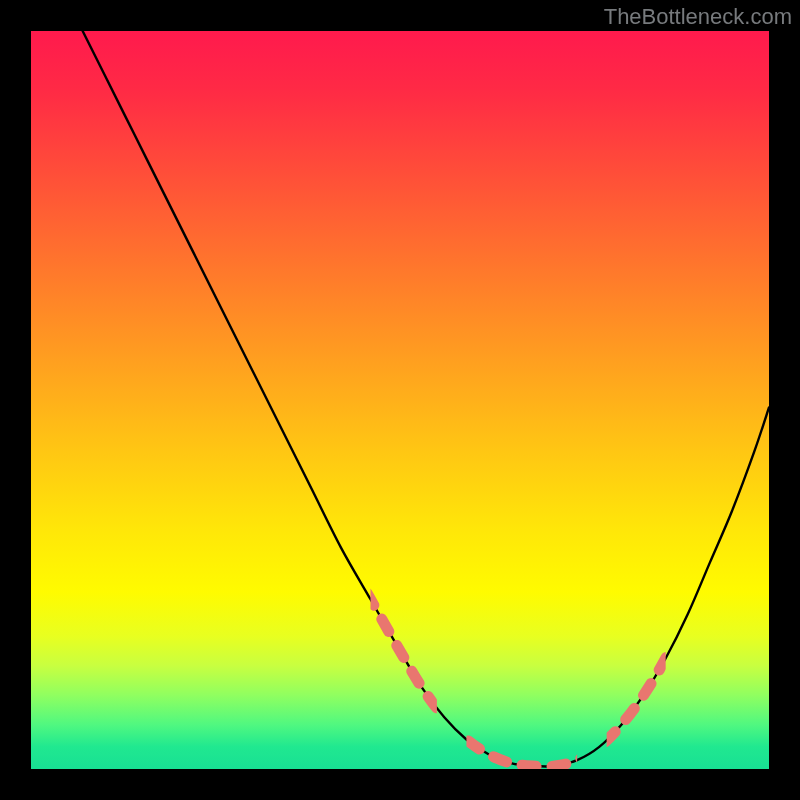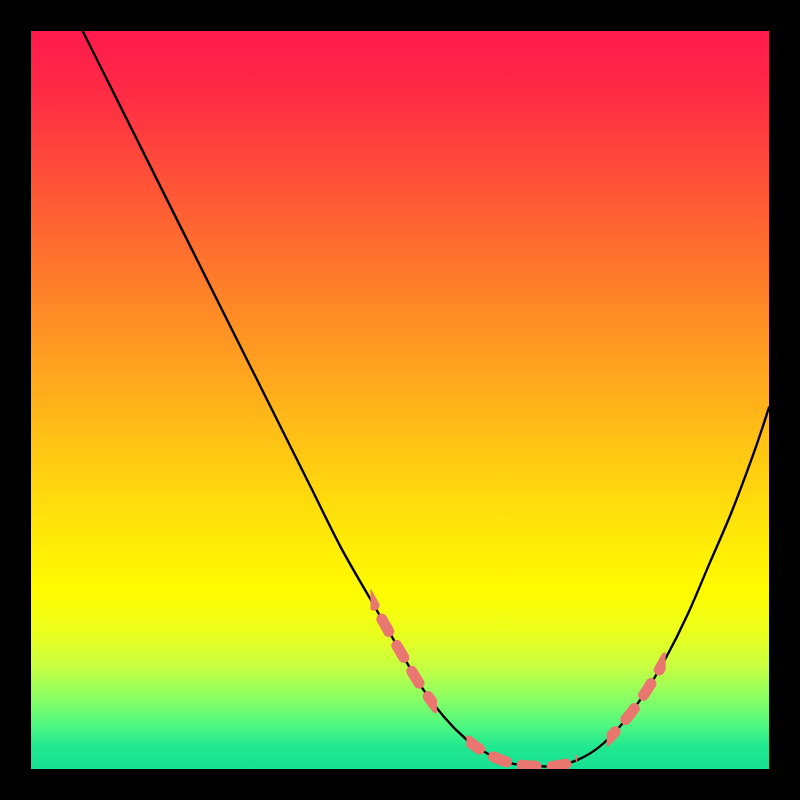--- a/index.html
+++ b/index.html
@@ -79,13 +79,14 @@
             <rect x="575.64" y="0" width="59.039999999999964" height="738"></rect>
           </clipPath>
         </defs>
         <path d="M 51.660000000000004 0 C 55.35 7.380000000000014 65.19 27.060000000000077 73.8 44.280000000000086 C 82.41 61.5000000000001 93.48 83.64000000000006 103.32000000000001 103.32000000000005 C 113.16000000000001 123.00000000000004 123 142.68000000000004 132.84 162.36 C 142.68 182.04 152.52 201.71999999999997 162.36 221.39999999999998 C 172.20000000000002 241.07999999999998 182.04 260.76 191.88 280.44 C 201.72 300.12 211.56 319.79999999999995 221.4 339.47999999999996 C 231.24 359.15999999999997 241.08 378.84 250.92000000000002 398.52 C 260.76 418.2 270.6 437.88 280.44 457.56 C 290.28 477.24 300.12 498.15000000000003 309.96 516.6 C 319.79999999999995 535.0500000000001 329.64 551.04 339.48 568.26 C 349.32000000000005 585.48 360.39 605.16 369 619.92 C 377.61 634.68 383.76000000000005 645.7499999999999 391.14000000000004 656.8199999999999 C 398.52000000000004 667.89 405.90000000000003 677.73 413.28000000000003 686.34 C 420.66 694.95 428.03999999999996 702.33 435.41999999999996 708.48 C 442.79999999999995 714.63 450.18 719.304 457.56 723.24 C 464.94 727.176 472.32 730.128 479.7 732.096 C 487.08 734.064 494.46000000000004 734.556 501.84000000000003 735.048 C 509.22 735.54 516.6 736.032 523.98 735.048 C 531.36 734.064 538.74 732.342 546.12 729.144 C 553.5 725.946 560.88 721.764 568.26 715.86 C 575.64 709.956 583.02 702.33 590.4 693.72 C 597.78 685.11 605.16 675.2700000000001 612.54 664.2 C 619.92 653.13 627.3 640.8299999999999 634.68 627.3 C 642.06 613.77 649.44 599.01 656.82 583.02 C 664.2 567.03 671.58 548.58 678.96 531.36 C 686.34 514.14 693.72 498.15 701.1 479.7 C 708.48 461.25 717.09 437.88 723.24 420.66 C 729.39 403.44000000000005 735.54 383.76 738 376.38" fill="none" stroke="#000000" stroke-width="2.4" stroke-linecap="round" stroke-linejoin="round"></path>
         <path d="M 51.660000000000004 0 C 55.35 7.380000000000014 65.19 27.060000000000077 73.8 44.280000000000086 C 82.41 61.5000000000001 93.48 83.64000000000006 103.32000000000001 103.32000000000005 C 113.16000000000001 123.00000000000004 123 142.68000000000004 132.84 162.36 C 142.68 182.04 152.52 201.71999999999997 162.36 221.39999999999998 C 172.20000000000002 241.07999999999998 182.04 260.76 191.88 280.44 C 201.72 300.12 211.56 319.79999999999995 221.4 339.47999999999996 C 231.24 359.15999999999997 241.08 378.84 250.92000000000002 398.52 C 260.76 418.2 270.6 437.88 280.44 457.56 C 290.28 477.24 300.12 498.15000000000003 309.96 516.6 C 319.79999999999995 535.0500000000001 329.64 551.04 339.48 568.26 C 349.32000000000005 585.48 360.39 605.16 369 619.92 C 377.61 634.68 383.76000000000005 645.7499999999999 391.14000000000004 656.8199999999999 C 398.52000000000004 667.89 405.90000000000003 677.73 413.28000000000003 686.34 C 420.66 694.95 428.03999999999996 702.33 435.41999999999996 708.48 C 442.79999999999995 714.63 450.18 719.304 457.56 723.24 C 464.94 727.176 472.32 730.128 479.7 732.096 C 487.08 734.064 494.46000000000004 734.556 501.84000000000003 735.048 C 509.22 735.54 516.6 736.032 523.98 735.048 C 531.36 734.064 538.74 732.342 546.12 729.144 C 553.5 725.946 560.88 721.764 568.26 715.86 C 575.64 709.956 583.02 702.33 590.4 693.72 C 597.78 685.11 605.16 675.2700000000001 612.54 664.2 C 619.92 653.13 627.3 640.8299999999999 634.68 627.3 C 642.06 613.77 649.44 599.01 656.82 583.02 C 664.2 567.03 671.58 548.58 678.96 531.36 C 686.34 514.14 693.72 498.15 701.1 479.7 C 708.48 461.25 717.09 437.88 723.24 420.66 C 729.39 403.44000000000005 735.54 383.76 738 376.38" fill="none" stroke="#e9766f" stroke-width="11" stroke-linecap="round" stroke-linejoin="round" stroke-dasharray="14 16" clip-path="url(#hl-clip-0)"></path>
         <path d="M 51.660000000000004 0 C 55.35 7.380000000000014 65.19 27.060000000000077 73.8 44.280000000000086 C 82.41 61.5000000000001 93.48 83.64000000000006 103.32000000000001 103.32000000000005 C 113.16000000000001 123.00000000000004 123 142.68000000000004 132.84 162.36 C 142.68 182.04 152.52 201.71999999999997 162.36 221.39999999999998 C 172.20000000000002 241.07999999999998 182.04 260.76 191.88 280.44 C 201.72 300.12 211.56 319.79999999999995 221.4 339.47999999999996 C 231.24 359.15999999999997 241.08 378.84 250.92000000000002 398.52 C 260.76 418.2 270.6 437.88 280.44 457.56 C 290.28 477.24 300.12 498.15000000000003 309.96 516.6 C 319.79999999999995 535.0500000000001 329.64 551.04 339.48 568.26 C 349.32000000000005 585.48 360.39 605.16 369 619.92 C 377.61 634.68 383.76000000000005 645.7499999999999 391.14000000000004 656.8199999999999 C 398.52000000000004 667.89 405.90000000000003 677.73 413.28000000000003 686.34 C 420.66 694.95 428.03999999999996 702.33 435.41999999999996 708.48 C 442.79999999999995 714.63 450.18 719.304 457.56 723.24 C 464.94 727.176 472.32 730.128 479.7 732.096 C 487.08 734.064 494.46000000000004 734.556 501.84000000000003 735.048 C 509.22 735.54 516.6 736.032 523.98 735.048 C 531.36 734.064 538.74 732.342 546.12 729.144 C 553.5 725.946 560.88 721.764 568.26 715.86 C 575.64 709.956 583.02 702.33 590.4 693.72 C 597.78 685.11 605.16 675.2700000000001 612.54 664.2 C 619.92 653.13 627.3 640.8299999999999 634.68 627.3 C 642.06 613.77 649.44 599.01 656.82 583.02 C 664.2 567.03 671.58 548.58 678.96 531.36 C 686.34 514.14 693.72 498.15 701.1 479.7 C 708.48 461.25 717.09 437.88 723.24 420.66 C 729.39 403.44000000000005 735.54 383.76 738 376.38" fill="none" stroke="#e9766f" stroke-width="11" stroke-linecap="round" stroke-linejoin="round" stroke-dasharray="14 16" clip-path="url(#hl-clip-1)"></path>
         <path d="M 51.660000000000004 0 C 55.35 7.380000000000014 65.19 27.060000000000077 73.8 44.280000000000086 C 82.41 61.5000000000001 93.48 83.64000000000006 103.32000000000001 103.32000000000005 C 113.16000000000001 123.00000000000004 123 142.68000000000004 132.84 162.36 C 142.68 182.04 152.52 201.71999999999997 162.36 221.39999999999998 C 172.20000000000002 241.07999999999998 182.04 260.76 191.88 280.44 C 201.72 300.12 211.56 319.79999999999995 221.4 339.47999999999996 C 231.24 359.15999999999997 241.08 378.84 250.92000000000002 398.52 C 260.76 418.2 270.6 437.88 280.44 457.56 C 290.28 477.24 300.12 498.15000000000003 309.96 516.6 C 319.79999999999995 535.0500000000001 329.64 551.04 339.48 568.26 C 349.32000000000005 585.48 360.39 605.16 369 619.92 C 377.61 634.68 383.76000000000005 645.7499999999999 391.14000000000004 656.8199999999999 C 398.52000000000004 667.89 405.90000000000003 677.73 413.28000000000003 686.34 C 420.66 694.95 428.03999999999996 702.33 435.41999999999996 708.48 C 442.79999999999995 714.63 450.18 719.304 457.56 723.24 C 464.94 727.176 472.32 730.128 479.7 732.096 C 487.08 734.064 494.46000000000004 734.556 501.84000000000003 735.048 C 509.22 735.54 516.6 736.032 523.98 735.048 C 531.36 734.064 538.74 732.342 546.12 729.144 C 553.5 725.946 560.88 721.764 568.26 715.86 C 575.64 709.956 583.02 702.33 590.4 693.72 C 597.78 685.11 605.16 675.2700000000001 612.54 664.2 C 619.92 653.13 627.3 640.8299999999999 634.68 627.3 C 642.06 613.77 649.44 599.01 656.82 583.02 C 664.2 567.03 671.58 548.58 678.96 531.36 C 686.34 514.14 693.72 498.15 701.1 479.7 C 708.48 461.25 717.09 437.88 723.24 420.66 C 729.39 403.44000000000005 735.54 383.76 738 376.38" fill="none" stroke="#e9766f" stroke-width="11" stroke-linecap="round" stroke-linejoin="round" stroke-dasharray="14 16" clip-path="url(#hl-clip-2)"></path>
       </svg>
   </div>
 
+  <div class="watermark">TheBottleneck.com</div>
 </div>
 
 </body></html>

